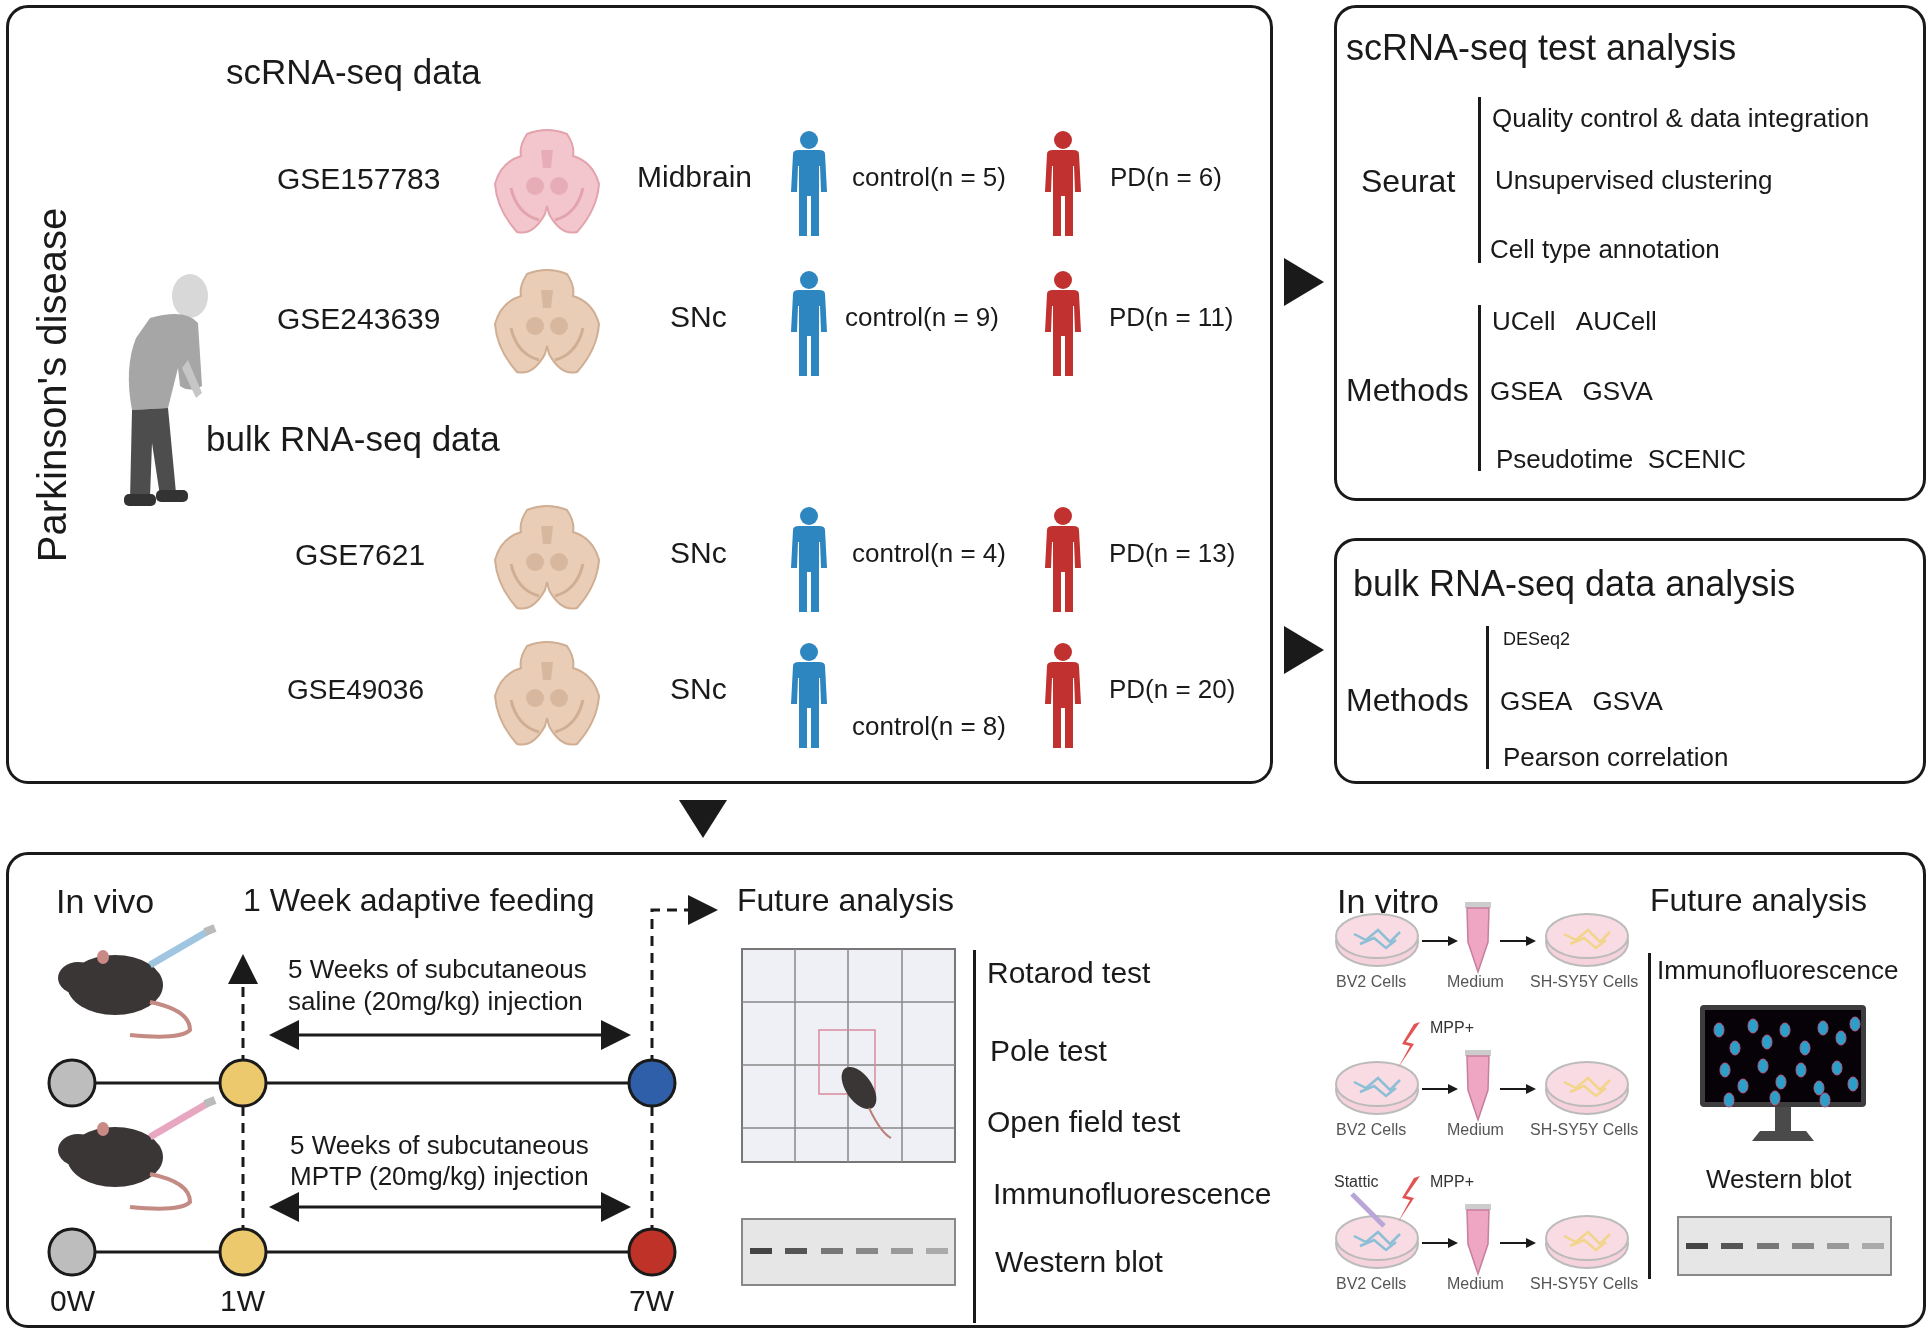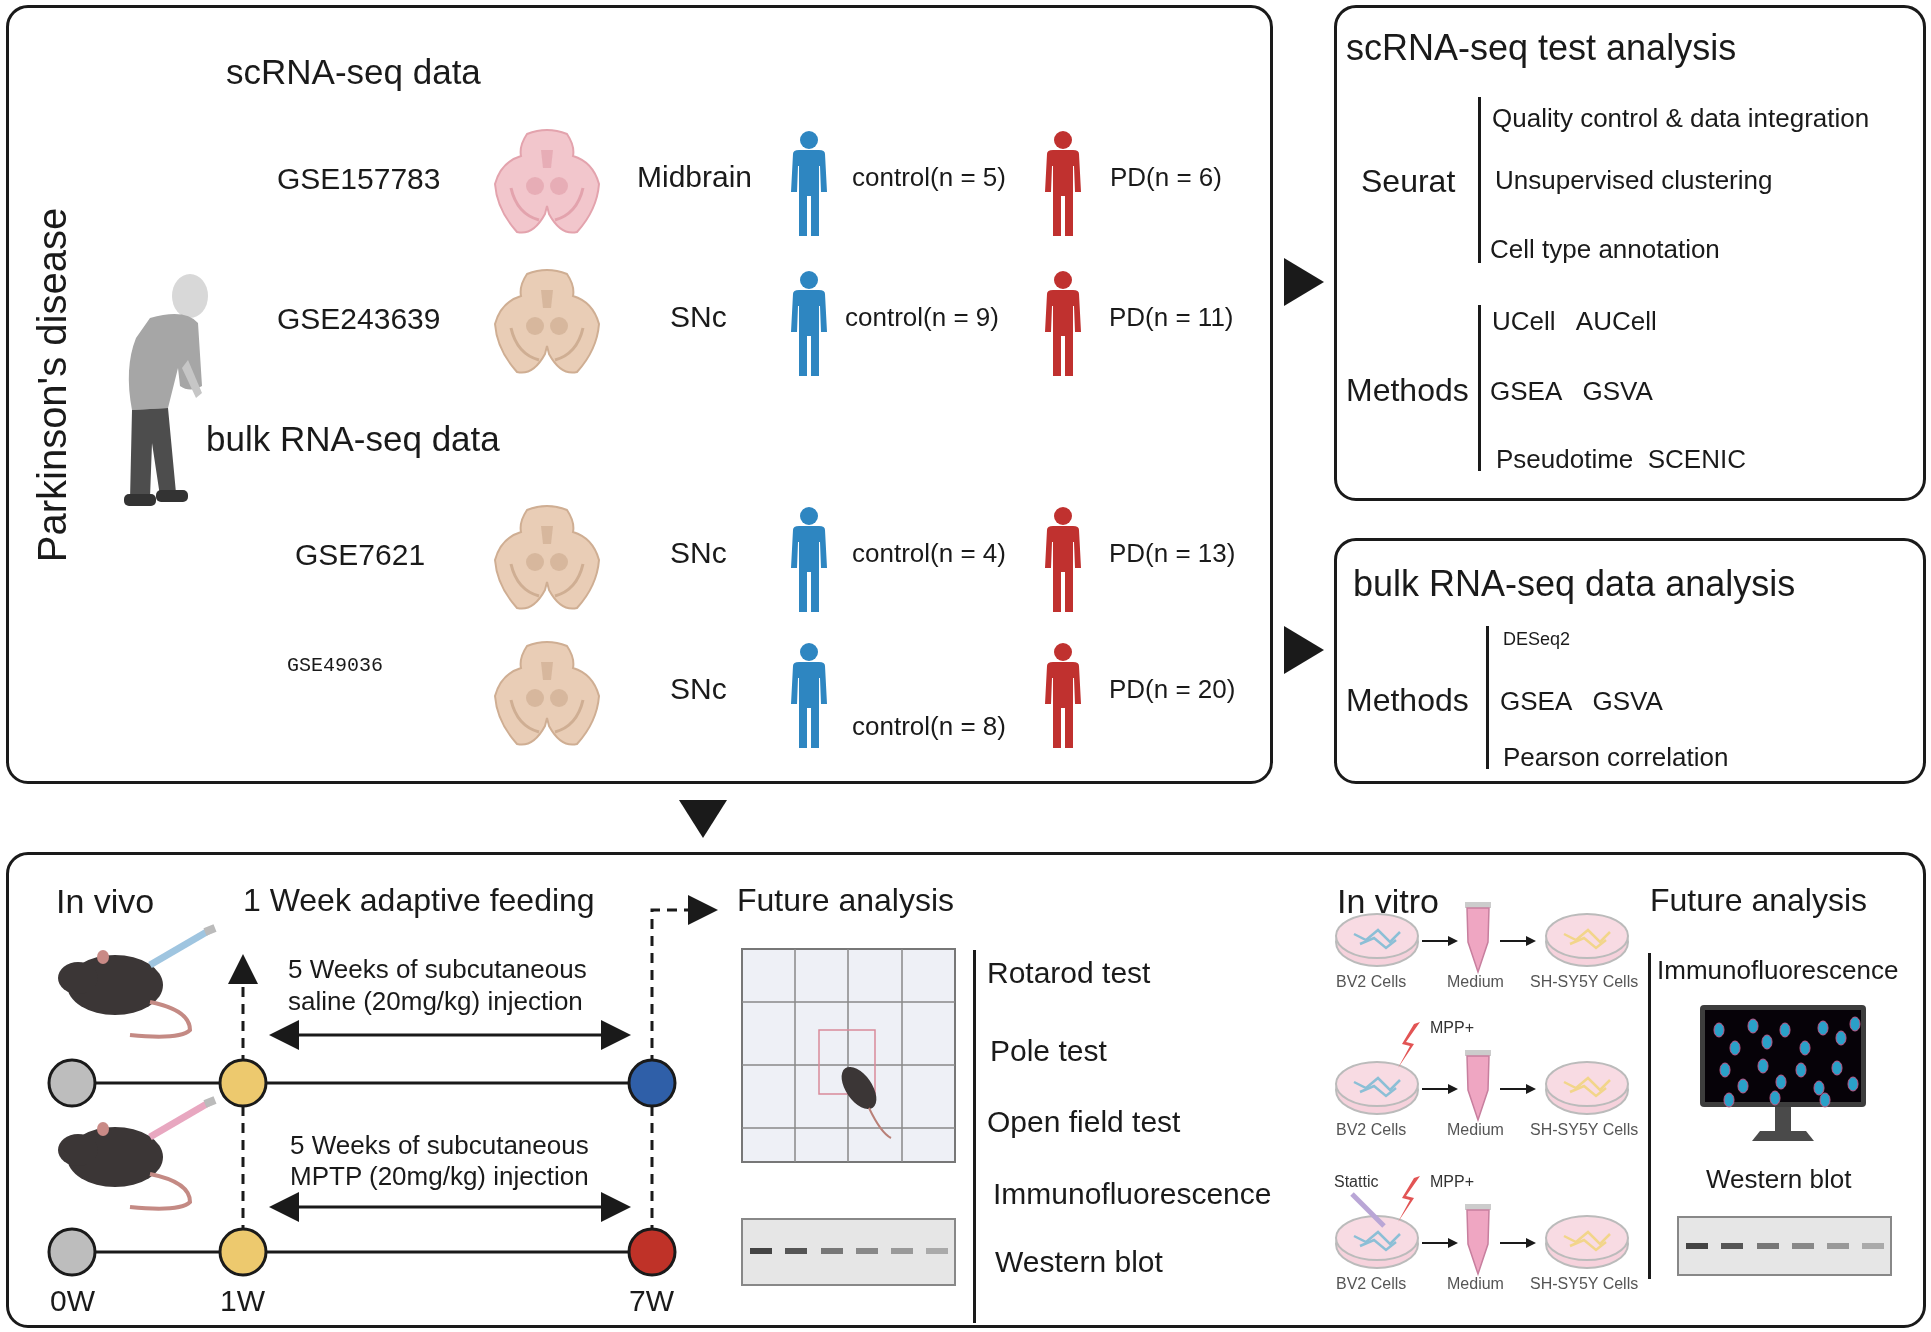--- a/index.html
+++ b/index.html
@@ -110,21 +110,21 @@
       <div class="t" style="left:852px;top:540px;font-size:26px;">control(n = 4)</div>
       <div class="abs" style="left:1041px;top:506px;">
         <svg width="44" height="108" viewBox="0 0 44 108" style="position:absolute;">
       <circle cx="22" cy="10" r="9" fill="#c0312f"></circle>
       <path d="M6 24 Q6 20 12 20 L32 20 Q38 20 38 24 L40 62 L34 62 L33 36 L32 36 L32 106 L24 106 L24 66 L20 66 L20 106 L12 106 L12 36 L11 36 L10 62 L4 62 Z" fill="#c0312f"></path>
     </svg>
       </div>
       <div class="t" style="left:1109px;top:540px;font-size:26px;">PD(n = 13)</div>
     </div>
     <div style="position: absolute; left: 0px; top: 0px;">
-      <div class="t" style="left:287px;top:656px;font-size:20px;font-family:Liberation Mono, monospace;">GSE49036</div>
+      <div class="t" style="left:287px;top:676px;font-size:28px;">GSE49036</div>
       <div class="abs" style="left:493px;top:640px;">
         <svg width="108" height="110" viewBox="0 0 108 110" style="position:absolute;">
       <path d="M34 6 Q54 -2 74 6 Q82 18 80 28 Q100 34 106 56 Q104 82 84 104 Q68 108 56 86 L54 78 L52 86 Q40 108 24 104 Q4 82 2 56 Q8 34 28 28 Q26 18 34 6 Z" fill="#e9cdb6" stroke="#cfae93" stroke-width="2"></path>
       <circle cx="42" cy="58" r="9" fill="#cfae93" opacity=".7"></circle>
           <circle cx="66" cy="58" r="9" fill="#cfae93" opacity=".7"></circle>
       <path d="M48 22 L60 22 L58 40 L50 40 Z" fill="#cfae93" opacity=".7"></path>
       <path d="M18 60 Q24 86 46 92" stroke="#cfae93" stroke-width="3" fill="none"></path>
       <path d="M90 60 Q84 86 62 92" stroke="#cfae93" stroke-width="3" fill="none"></path>
     </svg>
       </div>

